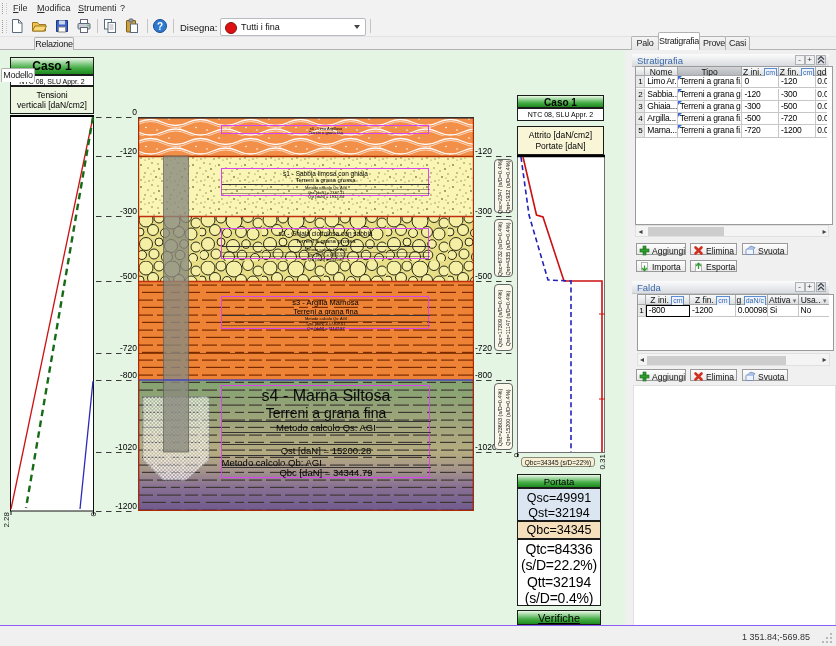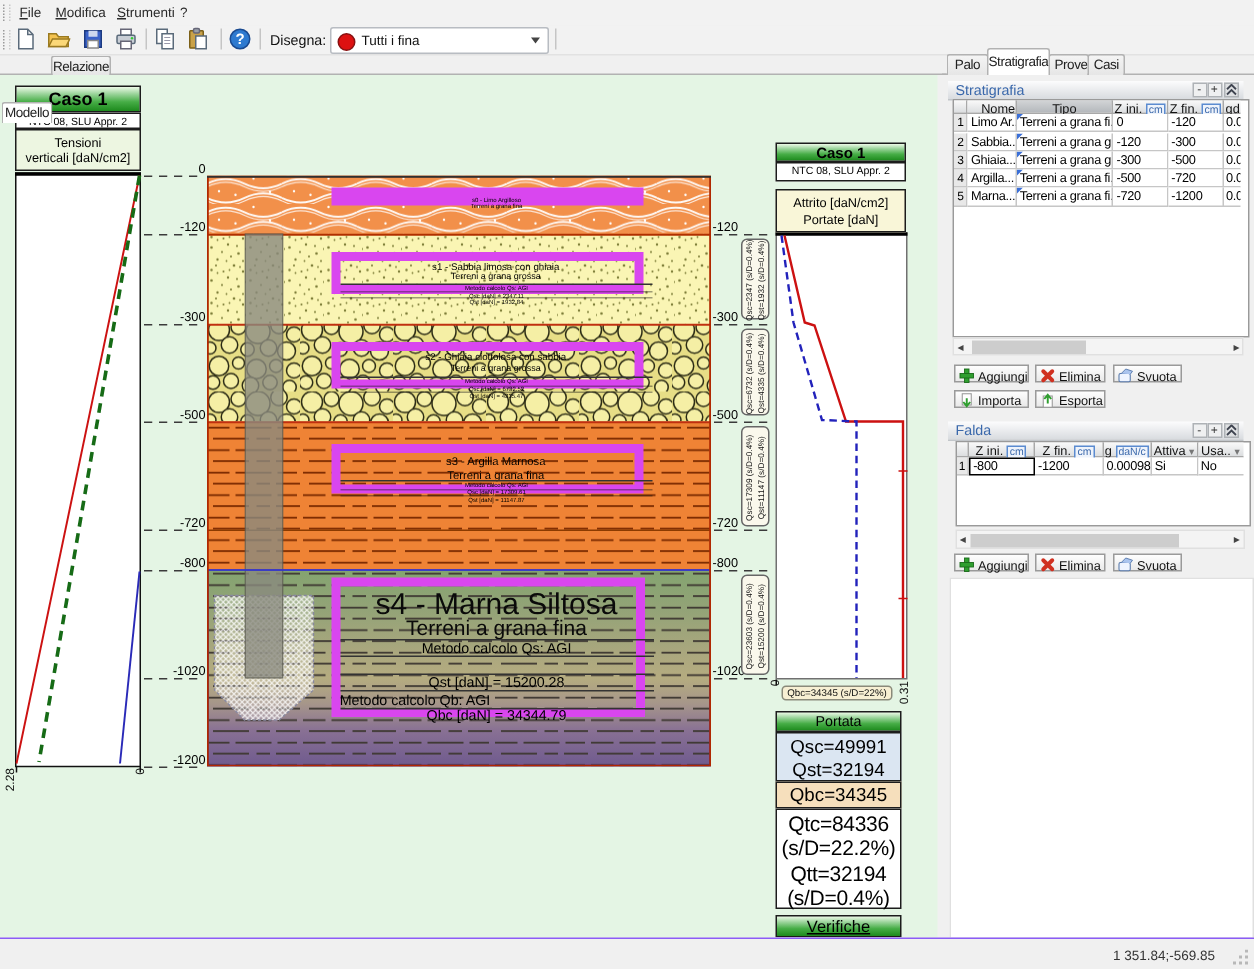--- a/index.html
+++ b/index.html
@@ -31,21 +31,21 @@
   
   #statusbar{left:0;top:625px;width:836px;height:21px;background:#f0f0f0;border-top:1px solid #8b5cf6;}
   
   .tbl-h{position:absolute;box-sizing:border-box;border-right:1px solid #a8a8a8;border-bottom:1px solid #a8a8a8;background:linear-gradient(#f9f9f9,#dcdee0);font-size:8.5px;text-align:center;color:#111;}
   .tbl-c{position:absolute;box-sizing:border-box;border-right:1px solid #c6c6c6;border-bottom:1px solid #c6c6c6;background:#fff;font-size:8.5px;line-height:11px;color:#000;padding-left:2px;white-space:nowrap;overflow:hidden;letter-spacing:-0.2px;}
   .chip{display:inline-block;border:1px solid #5b8bd0;background:#eef3fb;color:#3a68ab;font-size:7px;line-height:8px;padding:0 1px;}
   .dlab{left:87px;width:50px;text-align:right;font-size:8.5px;color:#000;}
   .drab{left:475px;font-size:8.5px;color:#000;}
   .qbox{position:absolute;left:494px;width:19px;border:1px solid #666;border-radius:4px;background:#faf8ec;box-sizing:border-box;}
   .qin{position:absolute;left:1px;top:0;height:17px;transform:rotate(-90deg) translateX(-100%);transform-origin:0 0;font-size:5.5px;line-height:8px;text-align:center;color:#111;white-space:nowrap;}
-  .lbox{position:absolute;border:6px solid #d946ef;box-sizing:border-box;color:#000;}
+  .lbox{position:absolute;border:1px solid #d946ef;box-sizing:border-box;color:#000;}
   .tiny{position:absolute;left:0;font-size:8px;line-height:9px;transform:scale(0.5);transform-origin:0 0;text-align:center;color:#000;}
   .hscroll{position:absolute;height:12.5px;background:#f4f4f4;border:1px solid #e0e0e0;box-sizing:border-box;}
   .sarr{position:absolute;top:1px;font-size:8px;color:#444;line-height:9px;}
   .cbarr{font-weight:normal;color:#777;font-size:7px;}
   .tri{position:absolute;left:0;top:0;width:0;height:0;border-top:4px solid #3a6fd8;border-right:4px solid transparent;}
   .vlab{position:absolute;writing-mode:vertical-rl;transform:rotate(180deg);font-size:8px;color:#111;line-height:9px;white-space:nowrap;}
 
 </style>
 </head>
 <body>
@@ -348,21 +348,21 @@
       <div class="abs" style="width:208px;top:1px;font-size:7.5px;text-align:center;">s3 - Argilla Marnosa</div>
       <div class="abs" style="width:208px;top:9.5px;font-size:7.5px;text-align:center;">Terreni a grana fina</div>
       <div class="abs" style="left:0;top:18px;width:208px;height:1px;background:#333;"></div>
       <div class="tiny" style="width:416px;top:19px;">Metodo calcolo Qs: AGI</div>
       <div class="abs" style="left:0;top:23.5px;width:208px;height:1px;background:rgba(20,20,20,0.4);"></div>
       <div class="tiny" style="width:416px;top:24px;">Qsc [daN] = 17309.61</div>
       <div class="abs" style="left:0;top:28px;width:208px;height:1px;background:rgba(20,20,20,0.4);"></div>
       <div class="tiny" style="width:416px;top:28.5px;">Qst [daN] = 11147.87</div>
     </div>
     <div class="lbox" style="left:220.5px;top:334.5px;width:209px;height:93.5px;">
-      <div class="abs" style="width:209px;top:1px;font-size:20px;text-align:center;color:#0a0a0a;">s4 - Marna Siltosa</div>
+      <div class="abs" style="width:209px;top:1px;font-size:16px;text-align:center;color:#0a0a0a;">s4 - Marna Siltosa</div>
       <div class="abs" style="width:209px;top:19px;font-size:14px;text-align:center;color:#0a0a0a;">Terreni a grana fina</div>
       <div class="abs" style="left:0;top:35px;width:209px;height:1px;background:#333;"></div>
       <div class="abs" style="width:209px;top:36.5px;font-size:9.5px;text-align:center;">Metodo calcolo Qs: AGI</div>
       <div class="abs" style="left:0;top:46.5px;width:209px;height:1px;background:#333;"></div>
       <div class="abs" style="left:0;top:58px;width:209px;height:1px;background:#333;"></div>
       <div class="abs" style="width:209px;top:59.5px;font-size:9.5px;text-align:center;">Qst [daN] = 15200.28</div>
       <div class="abs" style="left:0;top:69.5px;width:209px;height:1px;background:#333;"></div>
       <div class="abs" style="width:209px;top:71px;font-size:9.5px;text-align:left;">Metodo calcolo Qb: AGI</div>
       <div class="abs" style="left:0;top:81px;width:209px;height:1px;background:#333;"></div>
       <div class="abs" style="width:209px;top:81px;font-size:9.5px;text-align:center;">Qbc [daN] = 34344.79</div>
@@ -381,21 +381,21 @@
       <div class="gbtn" style="left:183.5px;background:#dfe1e3;">
           <svg width="8" height="8" style="display:block;margin:0 auto;">
             <path d="M1,3.5 L4,0.5 L7,3.5 M1,7 L4,4 L7,7" stroke="#3f4450" fill="none" stroke-width="1.2"></path>
           </svg>
         </div>
     </div>
 
     <div class="abs" style="left:4.4px;top:16px;width:197.6px;height:158.5px;background:#fff;border:1px solid #9a9a9a;box-sizing:border-box;">
 
       <div class="tbl-h" style="left:0;top:0;width:8.9px;height:9.2px;"></div>
-      <div class="tbl-h" style="left:8.9px;top:0;width:32.5px;height:9.2px;text-align:right;">Nome</div>
+      <div class="tbl-h" style="left:8.9px;top:0;width:32.5px;height:9.2px;">Nome</div>
       <div class="tbl-h" style="left:41.4px;top:0;width:64.6px;height:9.2px;background:linear-gradient(#d2d4d6,#b4b8bc);">Tipo</div>
       <div class="tbl-h" style="left:106px;top:0;width:36.5px;height:9.2px;">Z ini. <span class="chip">cm</span></div>
       <div class="tbl-h" style="left:142.5px;top:0;width:37.4px;height:9.2px;">Z fin. <span class="chip">cm</span></div>
       <div class="tbl-h" style="left:179.9px;top:0;width:11px;height:9.2px;border-right:none;">gd</div>
 
       <div class="tbl-c" style="left:0;top:9.2px;width:8.9px;height:12.3px;background:#e8e8e8;text-align:center;padding:0;font-size:8px;">1</div>
       <div class="tbl-c" style="left:8.9px;top:9.2px;width:32.5px;height:12.3px;">Limo Ar...</div>
       <div class="tbl-c" style="left:41.4px;top:9.2px;width:64.6px;height:12.3px;"><b class="tri"></b>Terreni a grana fi...</div>
       <div class="tbl-c" style="left:106px;top:9.2px;width:36.5px;height:12.3px;">0</div>
       <div class="tbl-c" style="left:142.5px;top:9.2px;width:37.4px;height:12.3px;">-120</div>

